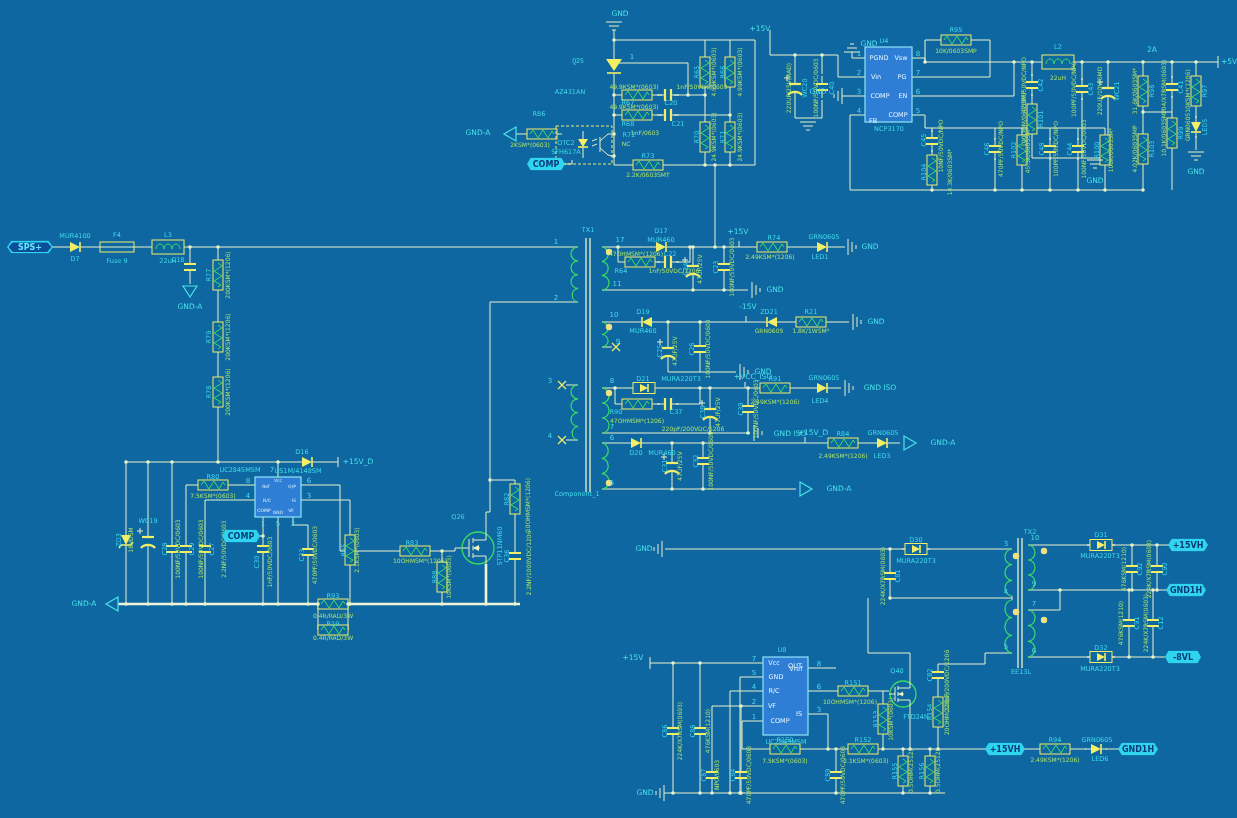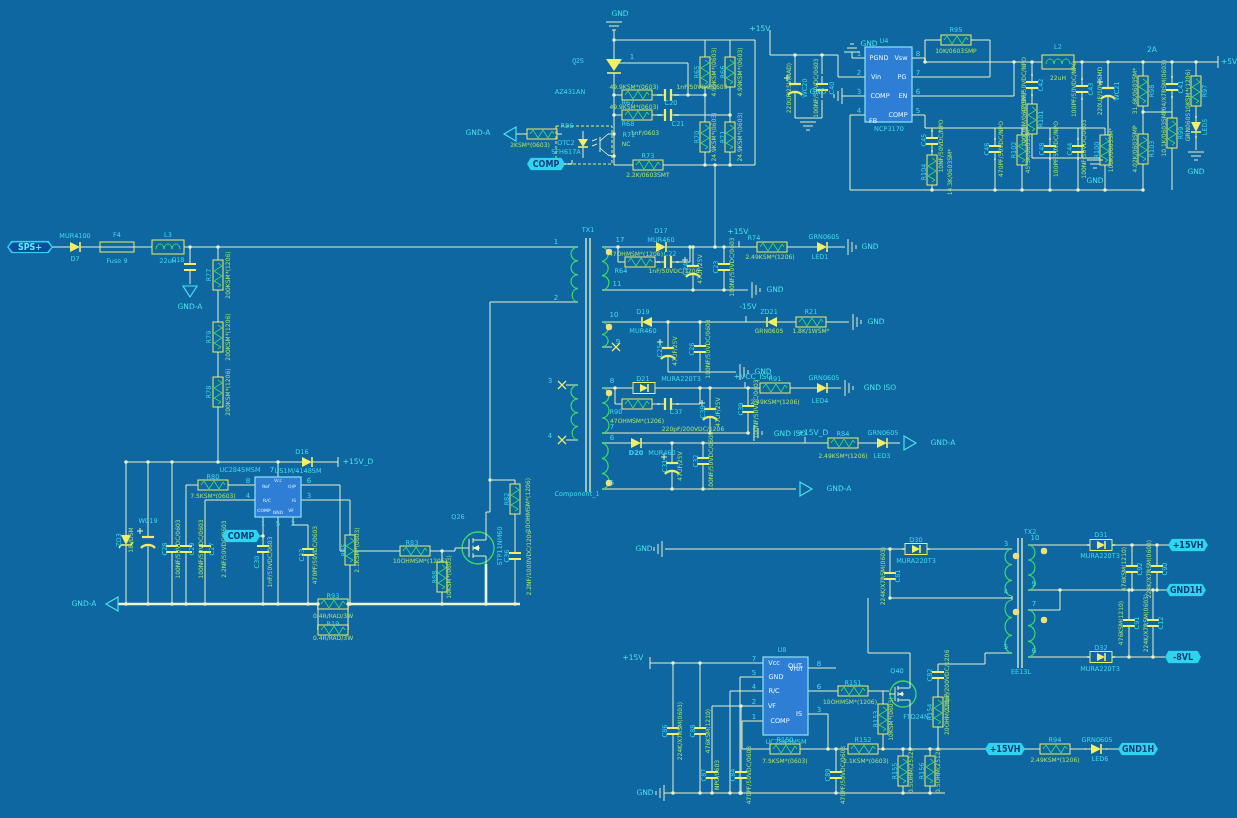--- a/index.html
+++ b/index.html
@@ -712,21 +712,21 @@
       <span class="lbl v" style="left: 648px; top: 175px;">2.2K/0603SMT</span>
       <span class="lbl d rot" style="left: 697px; top: 72px;">R65</span>
       <span class="lbl v rot" style="left: 714px; top: 72px;">4.99KSM*(0603)</span>
       <span class="lbl d rot" style="left: 723px; top: 72px;">R66</span>
       <span class="lbl v rot" style="left: 740px; top: 72px;">4.99KSM*(0603)</span>
       <span class="lbl d rot" style="left: 697px; top: 137px;">R70</span>
       <span class="lbl v rot" style="left: 714px; top: 137px;">24.9KSM*(0603)</span>
       <span class="lbl d rot" style="left: 723px; top: 137px;">R71</span>
       <span class="lbl v rot" style="left: 740px; top: 137px;">24.9KSM*(0603)</span>
       <span class="lbl n" style="left: 478px; top: 133px;">GND-A</span>
-      <span class="lbl d" style="left: 539px; top: 126px; margin-left: 28px;">R86</span>
+      <span class="lbl d" style="left: 539px; top: 114px;">R86</span>
       <span class="lbl v" style="left: 530px; top: 145px;">2KSM*(0603)</span>
       <span class="lbl d" style="left: 566px; top: 143px;">OTC2</span>
       <span class="lbl d" style="left: 566px; top: 152px;">SFH617A</span>
       <span class="lbl n" style="left: 760px; top: 29px;">+15V</span>
       <span class="lbl v rot" style="left: 789px; top: 88px;">220UF/25V(RAD)</span>
       <span class="lbl d rot" style="left: 805px; top: 88px;">WC20</span>
       <span class="lbl v rot" style="left: 816px; top: 88px;">100NF/50VDC/0603</span>
       <span class="lbl d rot" style="left: 832px; top: 88px;">C40</span>
       <span class="lbl n" style="left: 869px; top: 44px;">GND</span>
       <span class="lbl n" style="left: 818px; top: 92px;">GND</span>
@@ -818,21 +818,21 @@
       <span class="lbl m" style="left: 612px; top: 427px;">7</span>
       <span class="lbl m" style="left: 612px; top: 438px;">6</span>
       <span class="lbl m" style="left: 612px; top: 483px;">5</span>
       <span class="lbl d" style="left: 661px; top: 231px;">D17</span>
       <span class="lbl d" style="left: 661px; top: 240px;">MUR460</span>
       <span class="lbl v" style="left: 636px; top: 254px;">47OHMSM*(1206)</span>
       <span class="lbl d" style="left: 621px; top: 271px;">R64</span>
       <span class="lbl d" style="left: 670px; top: 254px;">C22</span>
       <span class="lbl v" style="left: 674px; top: 271px;">1nF/50VDC/1206</span>
       <span class="lbl n" style="left: 738px; top: 232px;">+15V</span>
-      <span class="lbl d" style="left: 754px; top: 238px;">R74</span>
+      <span class="lbl d" style="left: 774px; top: 238px;">R74</span>
       <span class="lbl v" style="left: 770px; top: 257px;">2.49KSM*(1206)</span>
       <span class="lbl d" style="left: 824px; top: 237px;">GRN0605</span>
       <span class="lbl d" style="left: 820px; top: 257px;">LED1</span>
       <span class="lbl n" style="left: 870px; top: 247px;">GND</span>
       <span class="lbl d rot" style="left: 686px; top: 269px;">C24</span>
       <span class="lbl v rot" style="left: 700px; top: 269px;">47UF/25V</span>
       <span class="lbl d rot" style="left: 716px; top: 267px;">C23</span>
       <span class="lbl v rot" style="left: 732px; top: 267px;">100NF/50VDC/0603</span>
       <span class="lbl n" style="left: 775px; top: 290px;">GND</span>
       <span class="lbl d" style="left: 643px; top: 312px;">D19</span>
@@ -858,21 +858,21 @@
       <span class="lbl d" style="left: 775px; top: 379px;">R91</span>
       <span class="lbl v" style="left: 775px; top: 402px;">2.49KSM*(1206)</span>
       <span class="lbl d" style="left: 824px; top: 378px;">GRN0605</span>
       <span class="lbl d" style="left: 820px; top: 401px;">LED4</span>
       <span class="lbl n" style="left: 880px; top: 388px;">GND ISO</span>
       <span class="lbl d rot" style="left: 703px; top: 412px;">C38</span>
       <span class="lbl v rot" style="left: 718px; top: 412px;">47UF/25V</span>
       <span class="lbl d rot" style="left: 741px; top: 409px;">C39</span>
       <span class="lbl v rot" style="left: 756px; top: 409px;">100NF/50VDC/0603</span>
       <span class="lbl n" style="left: 790px; top: 434px;">GND ISO</span>
-      <span class="lbl d" style="left: 636px; top: 453px; font-weight: bold;">D20</span>
+      <span class="lbl d" style="left: 636px; top: 453px;">D20</span>
       <span class="lbl d" style="left: 662px; top: 453px;">MUR460</span>
       <span class="lbl n" style="left: 813px; top: 433px;">+15V_D</span>
       <span class="lbl d" style="left: 843px; top: 434px;">R84</span>
       <span class="lbl v" style="left: 843px; top: 456px;">2.49KSM*(1206)</span>
       <span class="lbl d" style="left: 883px; top: 433px;">GRN0605</span>
       <span class="lbl d" style="left: 882px; top: 456px;">LED3</span>
       <span class="lbl n" style="left: 943px; top: 443px;">GND-A</span>
       <span class="lbl d rot" style="left: 665px; top: 466px;">C31</span>
       <span class="lbl v rot" style="left: 680px; top: 466px;">47UF/25V</span>
       <span class="lbl d rot" style="left: 696px; top: 461px;">C32</span>

